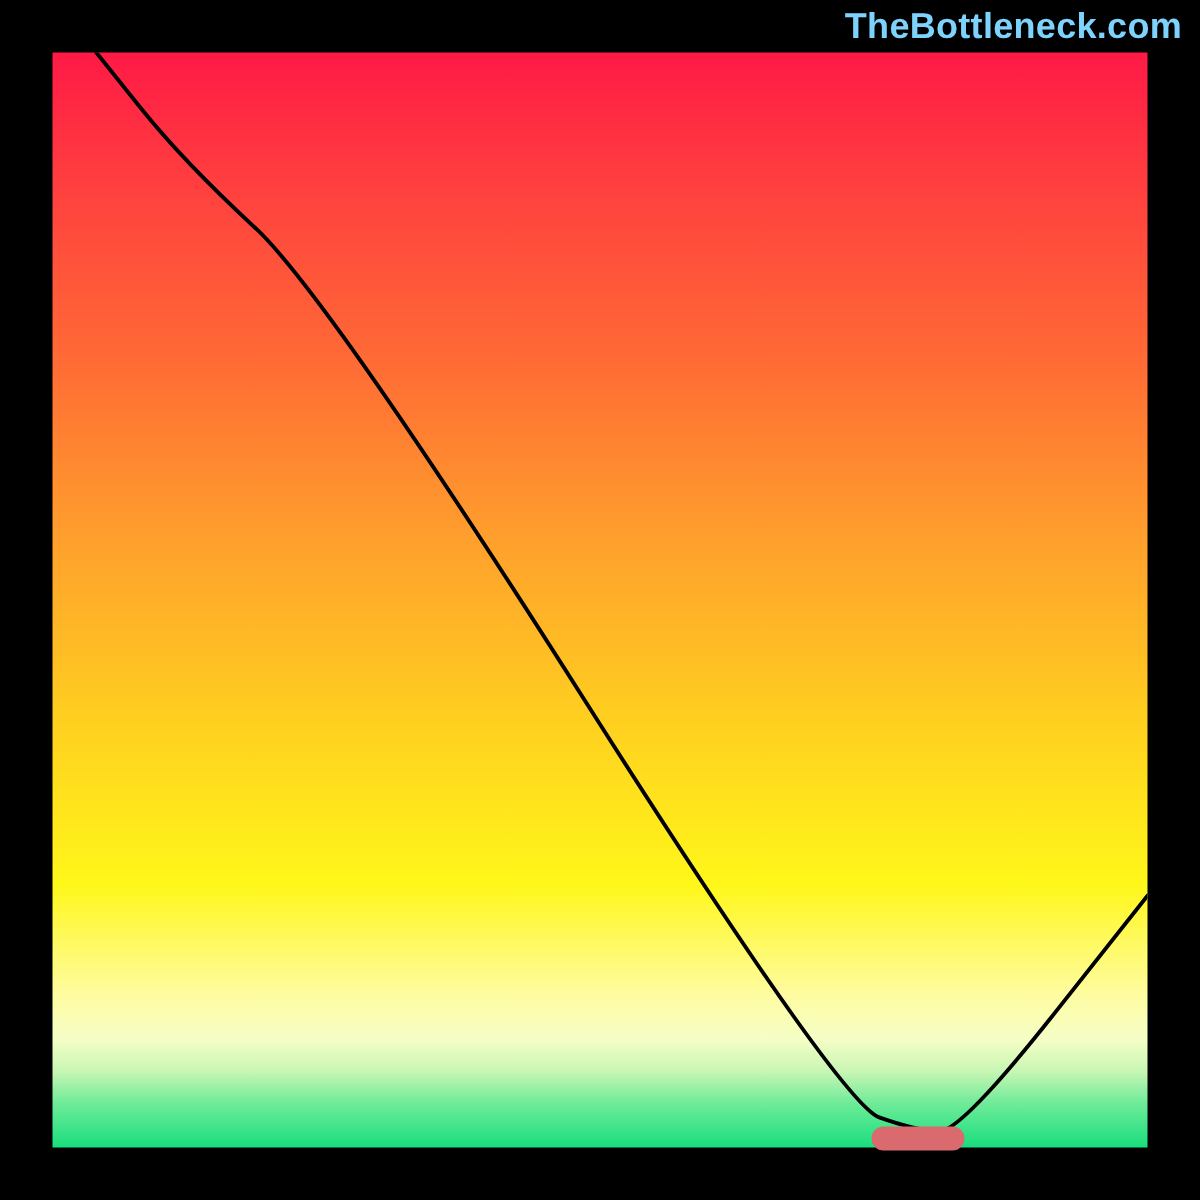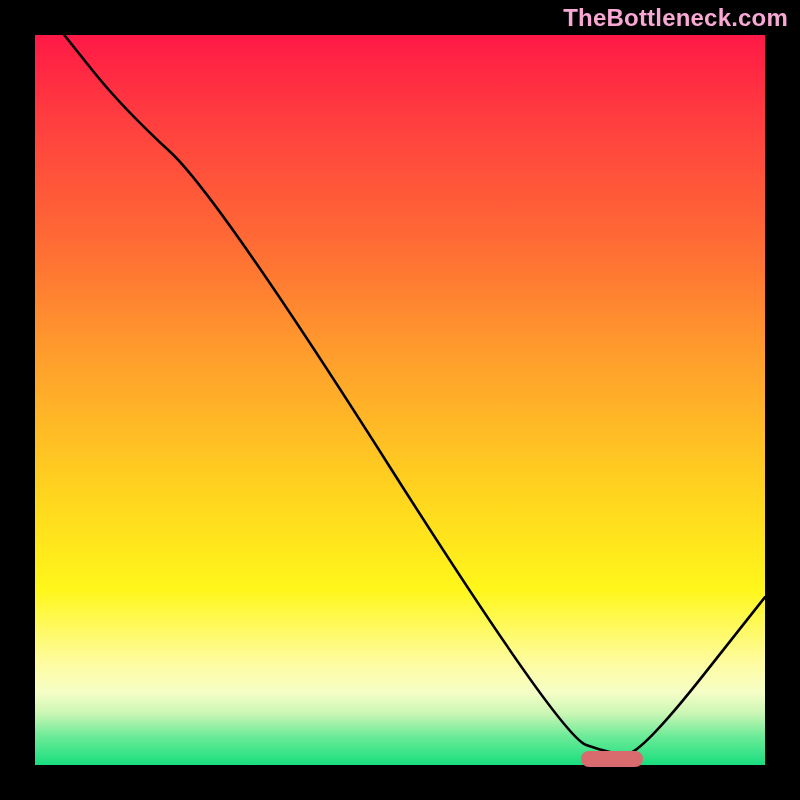--- a/index.html
+++ b/index.html
@@ -15,21 +15,21 @@
     top: 0;
     left: 0;
     width: 800px;
     height: 800px;
     background: #000;
   }
   .watermark {
     position: absolute;
     top: 4px;
     right: 12px;
-    color: #f9a8d4;
+    color: #7dd3fc;
     font-size: 24px;
     font-weight: 600;
     letter-spacing: 0.2px;
     z-index: 5;
   }
   .plot {
     position: absolute;
     top: 35px;
     left: 35px;
     width: 730px;

